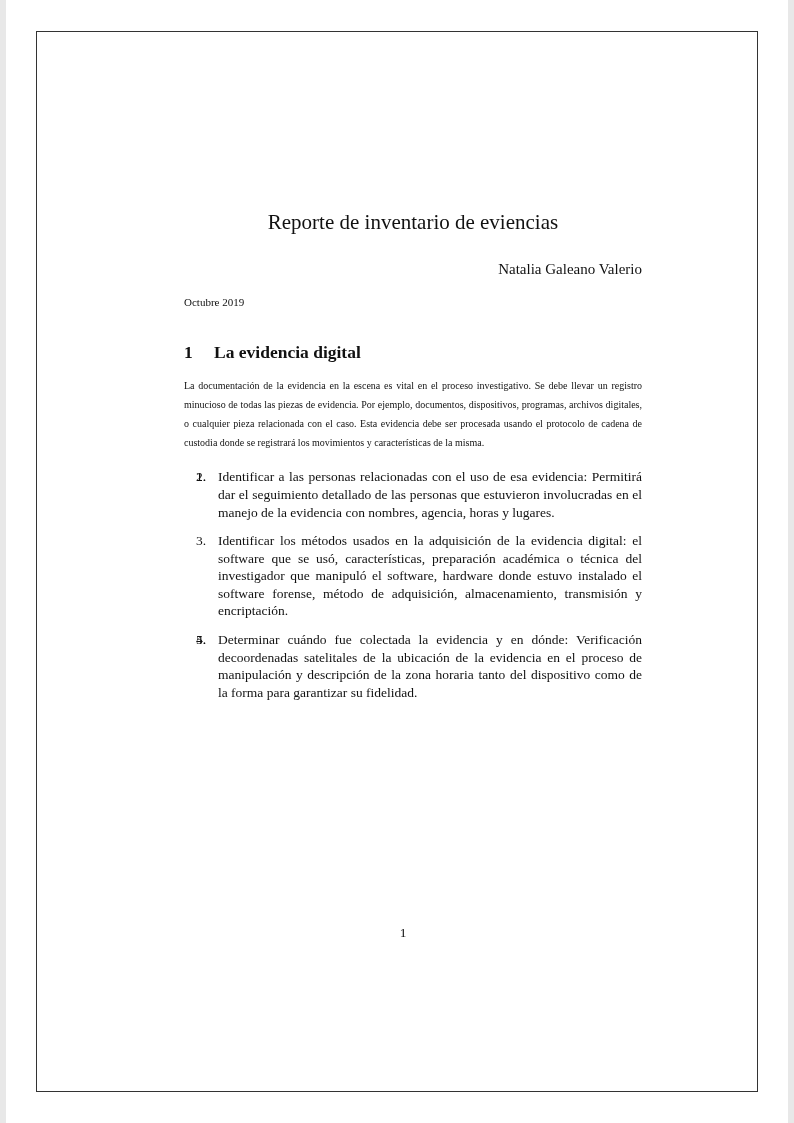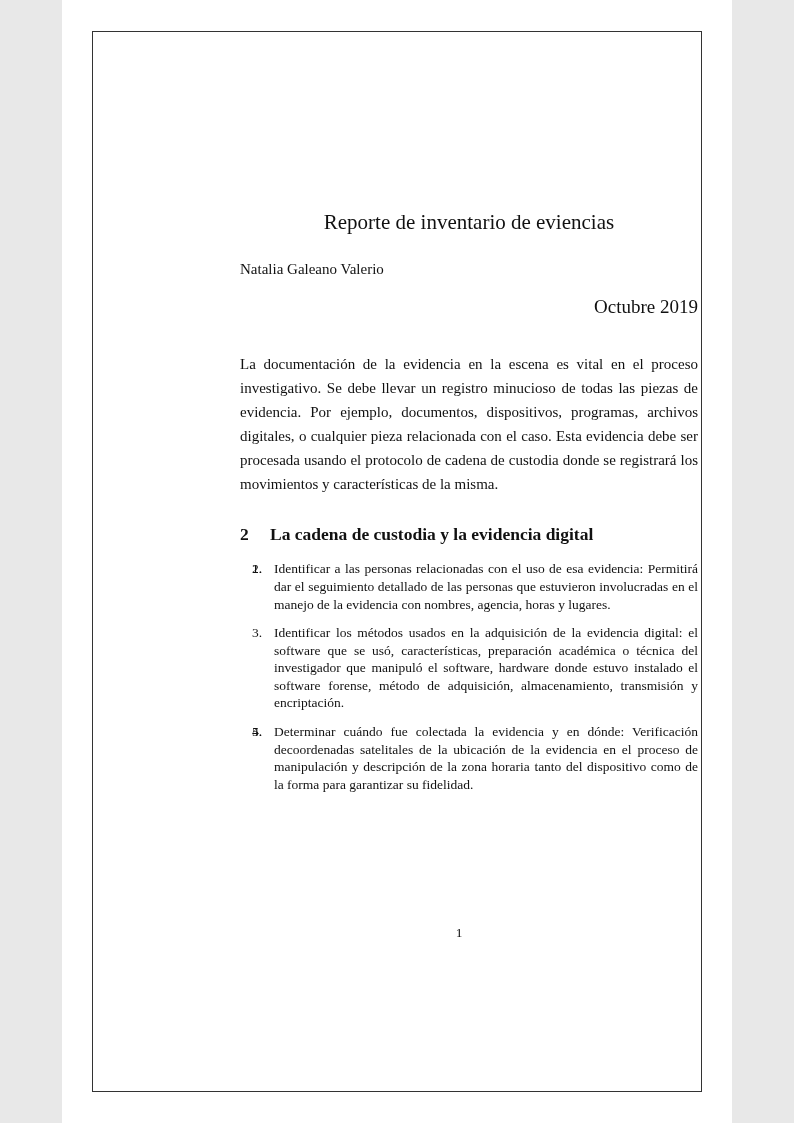--- a/index.html
+++ b/index.html
@@ -2,21 +2,21 @@
 <html><head>
 <meta charset="utf-8">
 <style>
   html, body {
     margin: 0;
     padding: 0;
     background: #e8e8e8;
   }
   .page {
     position: relative;
-    width: 670px;
+    width: 782px;
     height: 1123px;
     margin: 0 auto;
     background: #ffffff;
     color: #111111;
     font-family: "Liberation Serif", "DejaVu Serif", serif;
     overflow: hidden;
   }
   .frame {
     position: absolute;
     left: 30px;
@@ -35,41 +35,41 @@
   .title {
     margin: 0 0 26px 0;
     font-size: 21px;
     font-weight: normal;
     text-align: center;
     line-height: 1.2;
   }
   .author {
     margin: 0 0 18px 0;
     font-size: 15px;
-    text-align: left;
+    text-align: right;
   }
   .date {
     margin: 0 0 34px 0;
-    font-size: 19px;
-    text-align: right;
+    font-size: 11px;
+    text-align: left;
   }
   .section {
     margin: 28px 0 14px 0;
     font-size: 17.5px;
     font-weight: bold;
     line-height: 1.15;
   }
   .sec-num {
     display: inline-block;
     min-width: 30px;
   }
   .para {
     margin: 0 0 10px 0;
-    font-size: 15px;
-    line-height: 24px;
+    font-size: 10px;
+    line-height: 19px;
     text-align: justify;
     hyphens: auto;
   }
   .list {
     margin: 16px 0 0 0;
     padding: 0;
     list-style: none;
   }
   .list-item {
     position: relative;
@@ -100,25 +100,25 @@
 
 <div class="page" lang="es">
   <div class="frame"></div>
 
   <div class="content">
 
     <h1 class="title">Reporte de inventario de eviencias</h1>
     <div class="author">Natalia Galeano Valerio</div>
     <div class="date">Octubre 2019</div>
 
+    <h2 class="section">
+      <span class="sec-num">1</span><span class="sec-title">La evidencia digital</span>
+    </h2>
     <p class="para">La documentación de la evidencia en la escena es vital en el proceso investigativo. Se debe llevar un registro minucioso de todas las piezas de evidencia. Por ejemplo, documentos, dispositivos, programas, archivos digitales, o cualquier pieza relacionada con el caso. Esta evidencia debe ser procesada usando el protocolo de cadena de custodia donde se registrará los movimientos y características de la misma.</p>
 
-    <h2 class="section">
-      <span class="sec-num">2</span><span class="sec-title">La cadena de custodia y la evidencia digital</span>
-    </h2>
 
     <ol class="list">
       <li class="list-item">
         <span class="li-num">1.</span>
       </li>
       <li class="list-item">
         <span class="li-num">2.</span>
         <span class="li-text">Identificar a las personas relacionadas con el uso de esa evidencia: Permitirá dar el seguimiento detallado de las personas que estuvieron involucradas en el manejo de la evidencia con nombres, agencia, horas y lugares.</span>
       </li>
       <li class="list-item">

